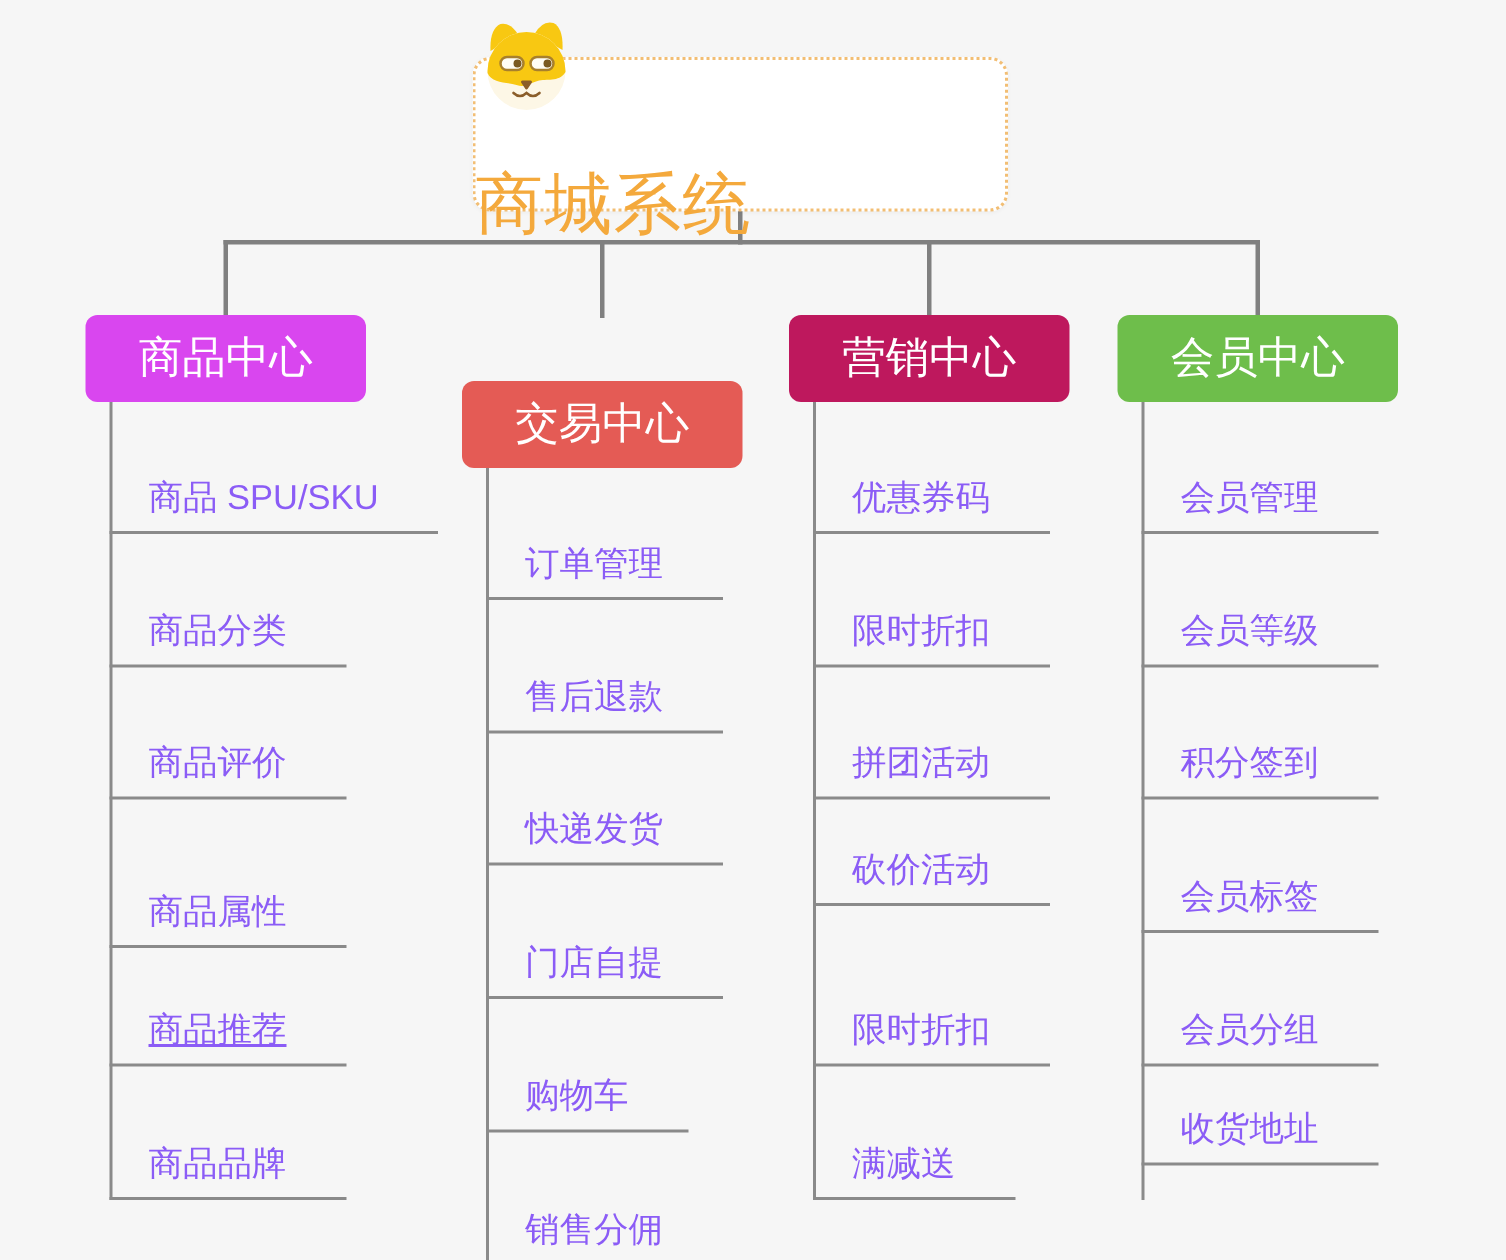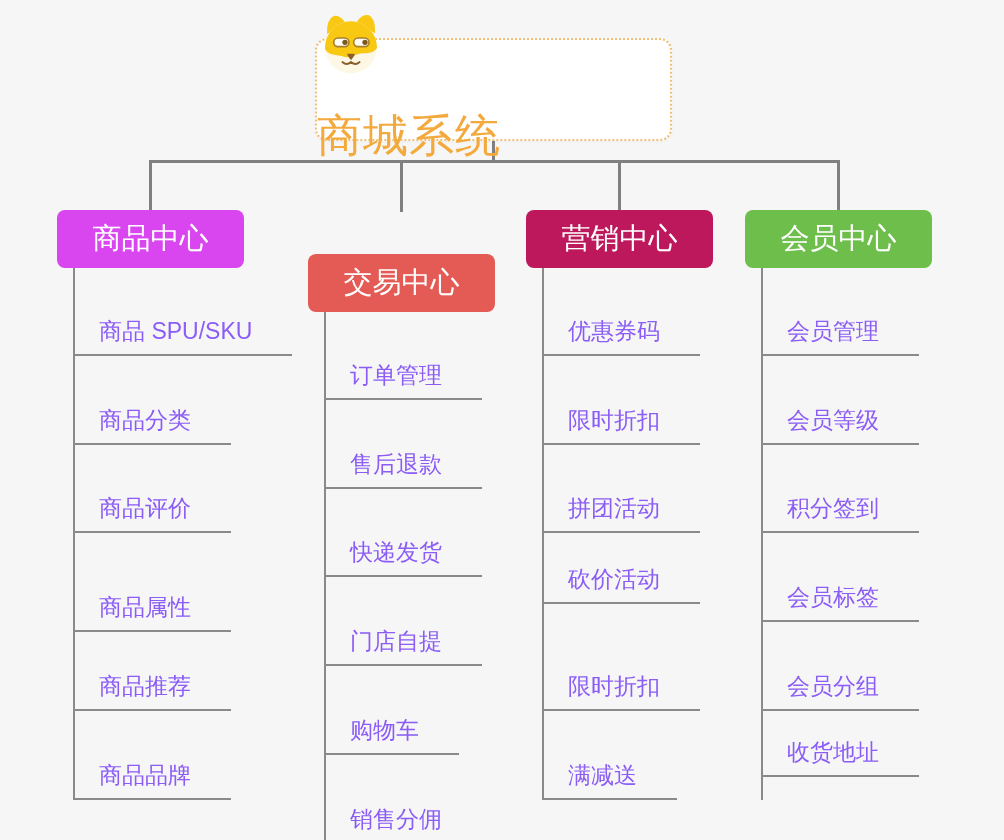--- a/index.html
+++ b/index.html
@@ -127,21 +127,21 @@
 
   <div class="branch b0">
     <div class="pill" style="background: #d946ef;">
       <span>商品中心</span>
     </div>
     <div class="trunk"></div>
   <div class="leaf" style="top: 104px;">商品 SPU/SKU</div>
       <div class="leaf" style="top: 192.7px;">商品分类</div>
       <div class="leaf" style="top: 281.4px;">商品评价</div>
       <div class="leaf" style="top: 380px;">商品属性</div>
-      <div class="leaf" style="top: 458.8px;">商品推荐</div>
+      <div class="leaf" style="top: 458.8px; text-decoration: underline;">商品推荐</div>
       <div class="leaf" style="top: 547.5px;">商品品牌</div>
     </div>
 
   <div class="branch b1">
     <div class="pill" style="background: rgb(228, 91, 85);">
       <span>交易中心</span>
     </div>
     <div class="trunk"></div>
   <div class="leaf" style="top: 104px;">订单管理</div>
       <div class="leaf" style="top: 192.7px;">售后退款</div>

